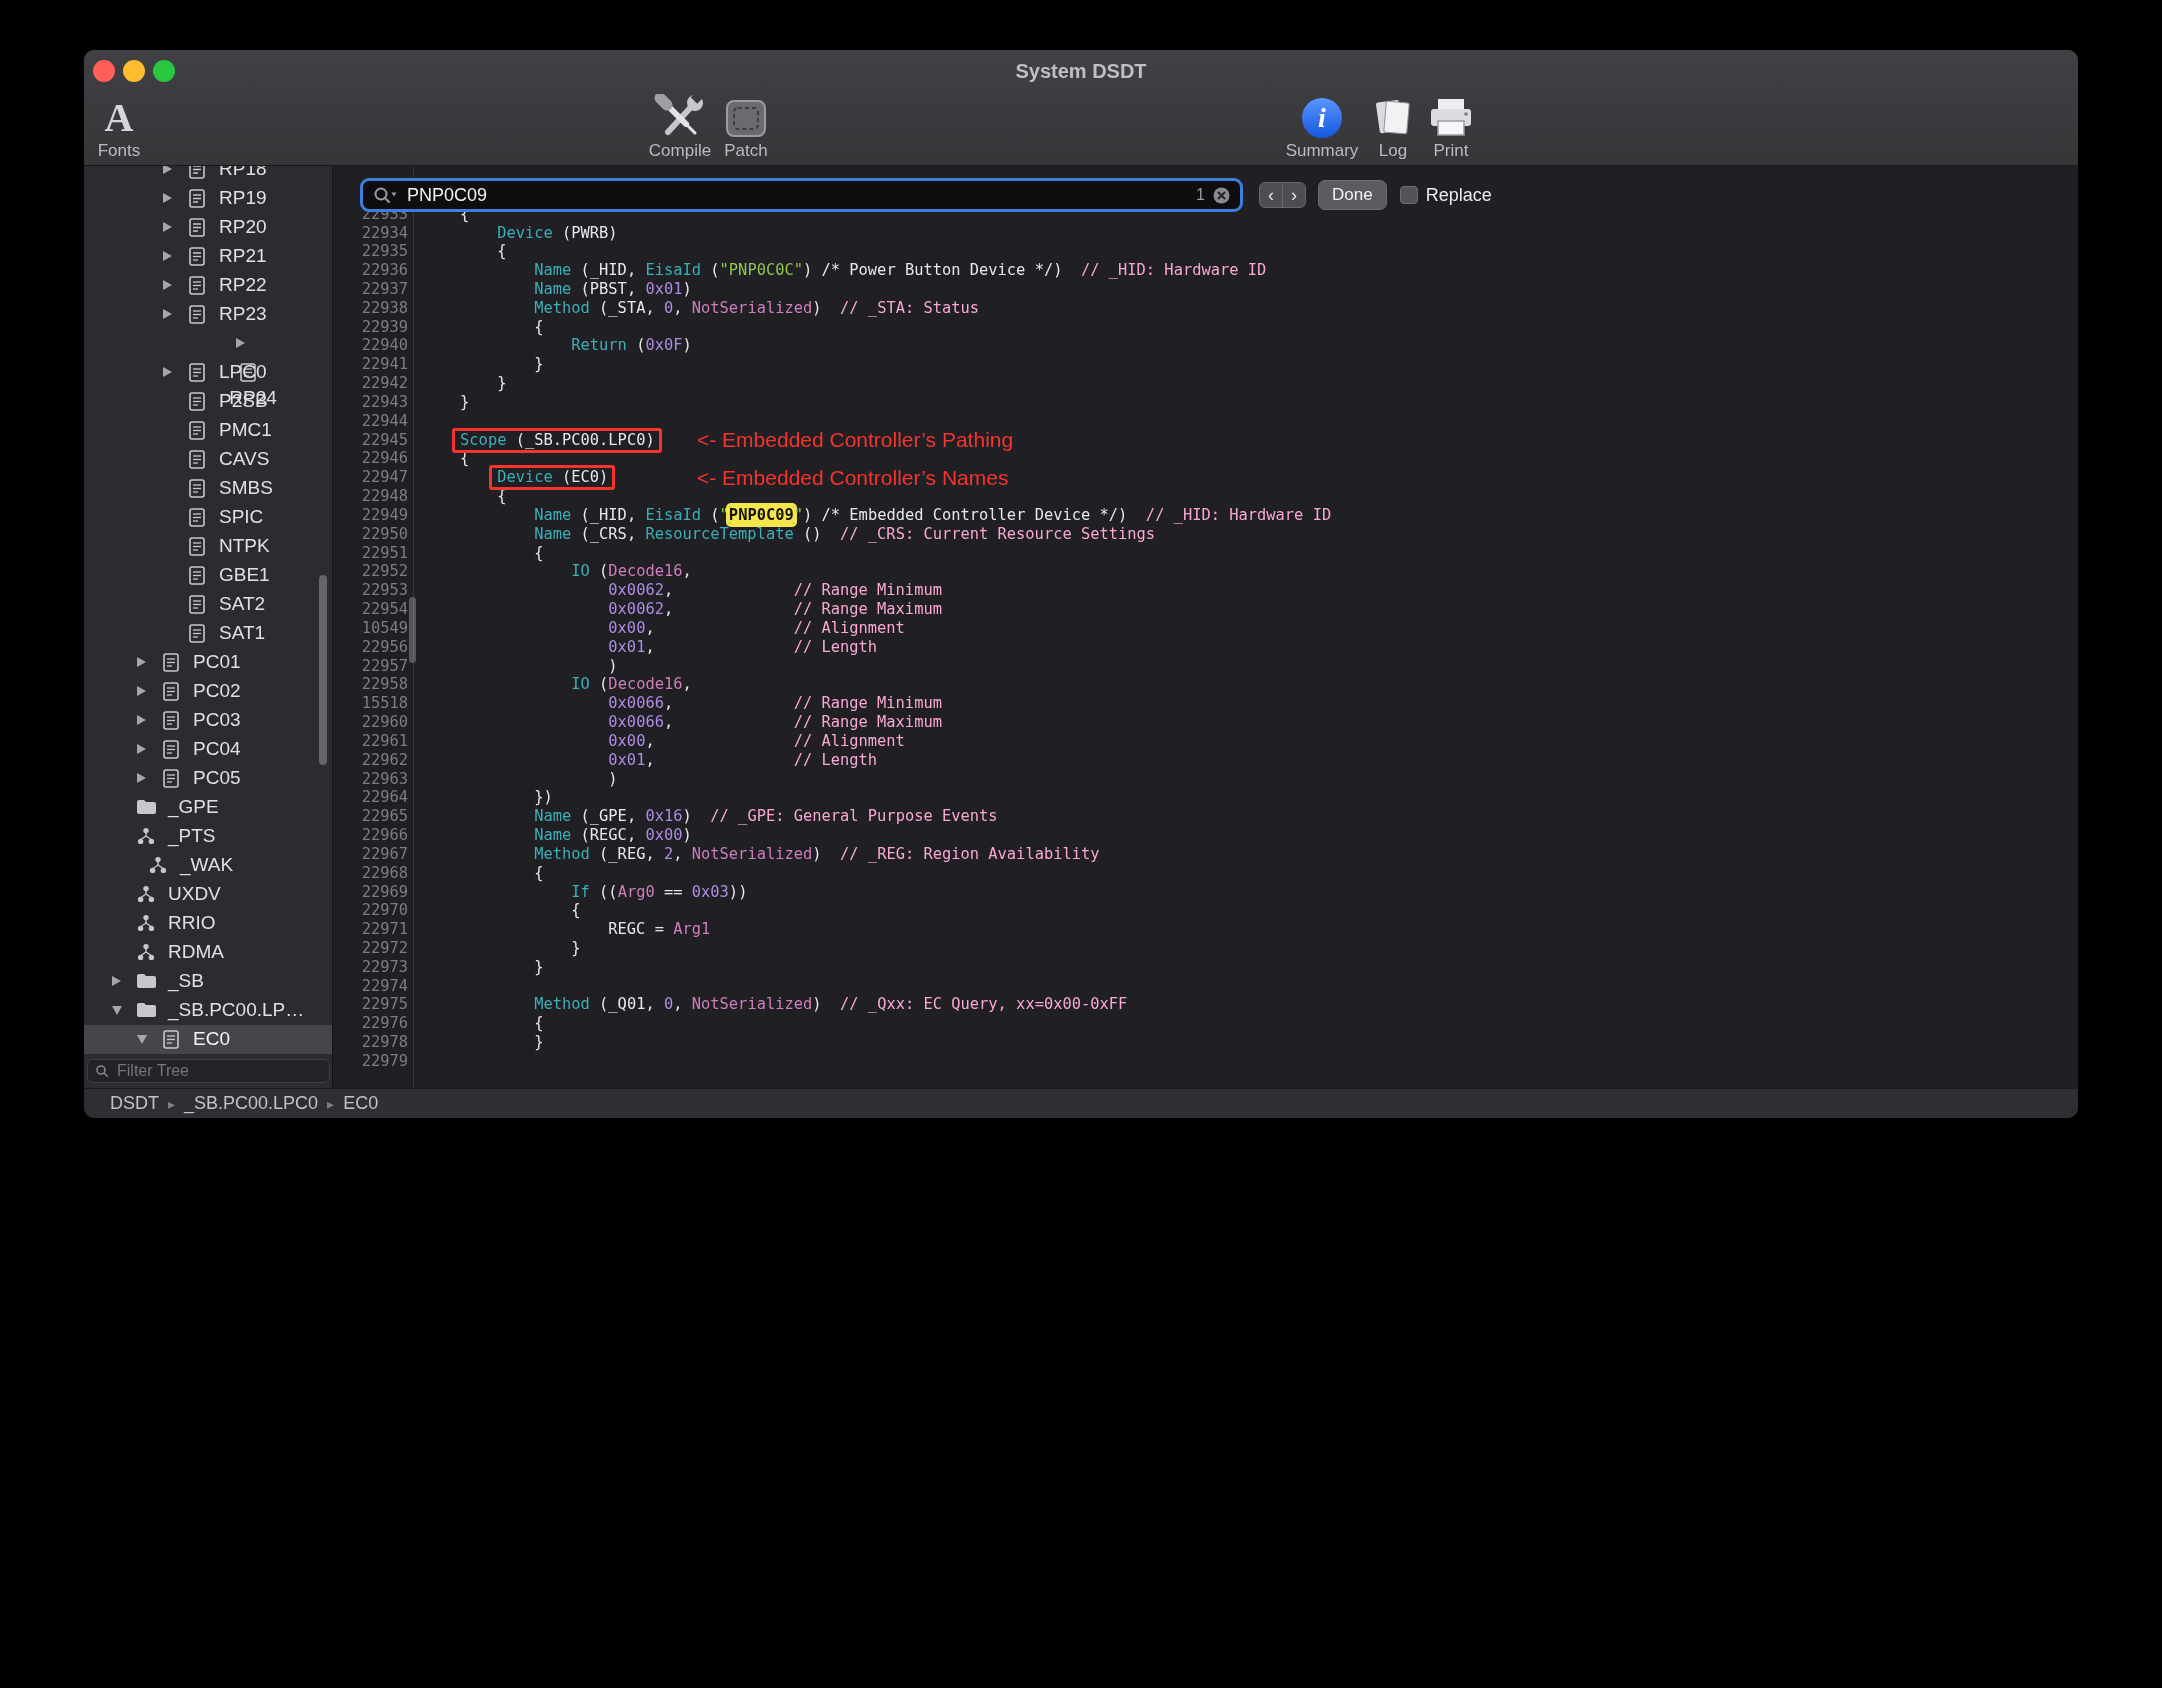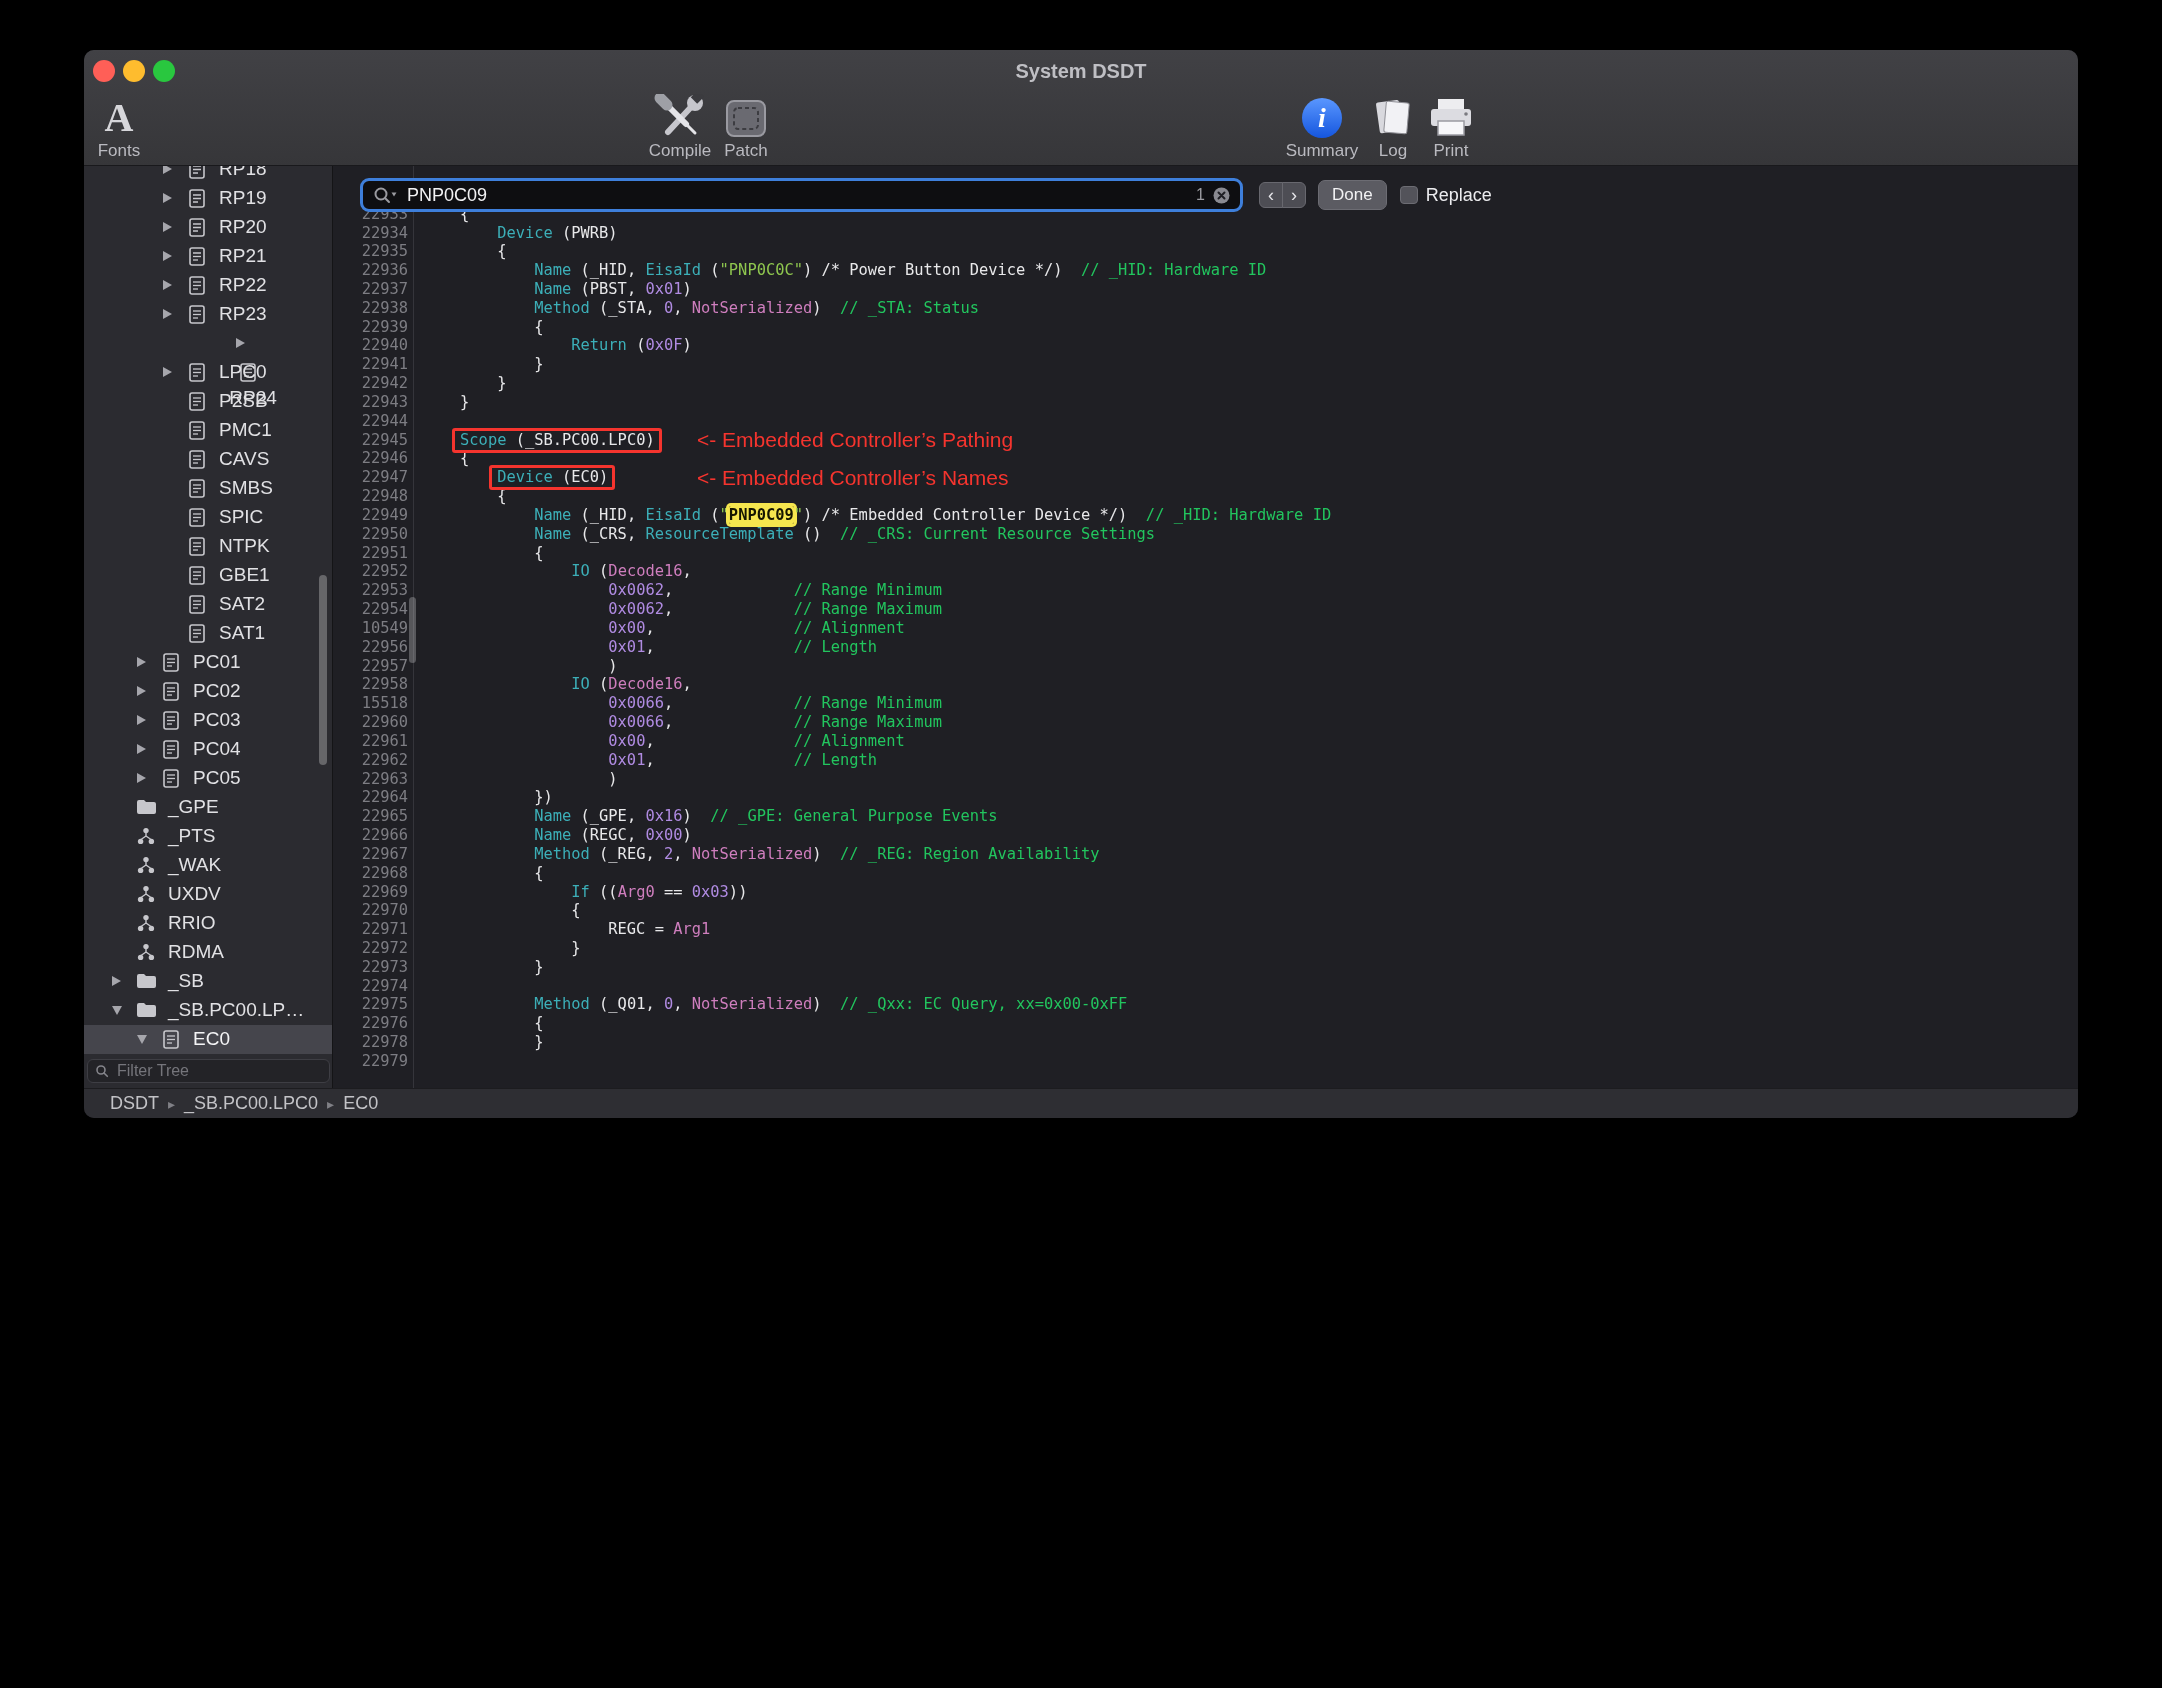--- a/index.html
+++ b/index.html
@@ -49,21 +49,21 @@
   .editor{position:absolute;left:249px;top:0;right:0;height:100%;background:#1F1F24;overflow:hidden;}
   .gutterline{position:absolute;left:80px;top:0;bottom:0;width:1px;background:#35353B;}
   #code-lines{position:absolute;left:0;top:38.7px;right:0;}
   .cl{display:flex;height:18.84px;line-height:18.84px;font-family:"DejaVu Sans Mono",monospace;font-size:15.4px;}
   .ln{width:75px;flex:none;text-align:right;color:#7D7D83;}
   .ct{white-space:pre;padding-left:15px;}
   .tok-p{color:#E8E8EA}
   .tok-k{color:#3CAFB8}
   .tok-n{color:#B08BE2}
   .tok-m{color:#CF7EBE}
-  .tok-c{color:#22c55e}
+  .tok-c{color:#f9a8d4}
   .tok-s{color:#8FC74F}
   .tok-h{color:#151500;background:#F6E64E;box-shadow:0 0 0 3px #F6E64E;border-radius:2px;font-weight:bold;}
   .gut-thumb{position:absolute;left:76px;top:431px;width:7px;height:66px;border-radius:3.5px;background:rgba(255,255,255,.25);}
 
   .redbox{position:absolute;border:3px solid #F5342E;border-radius:3px;box-sizing:border-box;height:25px;}
   .annot{position:absolute;color:#F5342E;font-size:21px;font-weight:500;white-space:nowrap;line-height:24px;}
 
   
   .searchrow{position:absolute;left:27px;top:12px;display:flex;align-items:center;}
   .sfield{width:883px;height:34px;box-sizing:border-box;background:#0E0E11;border:3px solid #3E7FDB;border-radius:9px;
@@ -485,21 +485,21 @@
             <span class="sb-icon">
               <svg width="18" height="18" viewBox="0 0 18 18">
                 <path d="M9 6 v3 M9 9 L4 12.5 M9 9 L14 12.5" stroke="#C7C7CC" stroke-width="1.4" fill="none"></path>
                 <circle cx="9" cy="3.6" r="2.7" fill="#C7C7CC"></circle>
                 <circle cx="3.6" cy="14.4" r="2.7" fill="#C7C7CC"></circle>
                 <circle cx="14.4" cy="14.4" r="2.7" fill="#C7C7CC"></circle>
               </svg>
             </span>
             <span class="sb-label">_PTS</span>
           </div>
-          <div class="sb-row" style="padding-left: 28px;">
+          <div class="sb-row" style="padding-left: 40px;">
             <span class="tri none"></span>
             <span class="sb-icon">
               <svg width="18" height="18" viewBox="0 0 18 18">
                 <path d="M9 6 v3 M9 9 L4 12.5 M9 9 L14 12.5" stroke="#C7C7CC" stroke-width="1.4" fill="none"></path>
                 <circle cx="9" cy="3.6" r="2.7" fill="#C7C7CC"></circle>
                 <circle cx="3.6" cy="14.4" r="2.7" fill="#C7C7CC"></circle>
                 <circle cx="14.4" cy="14.4" r="2.7" fill="#C7C7CC"></circle>
               </svg>
             </span>
             <span class="sb-label">_WAK</span>

